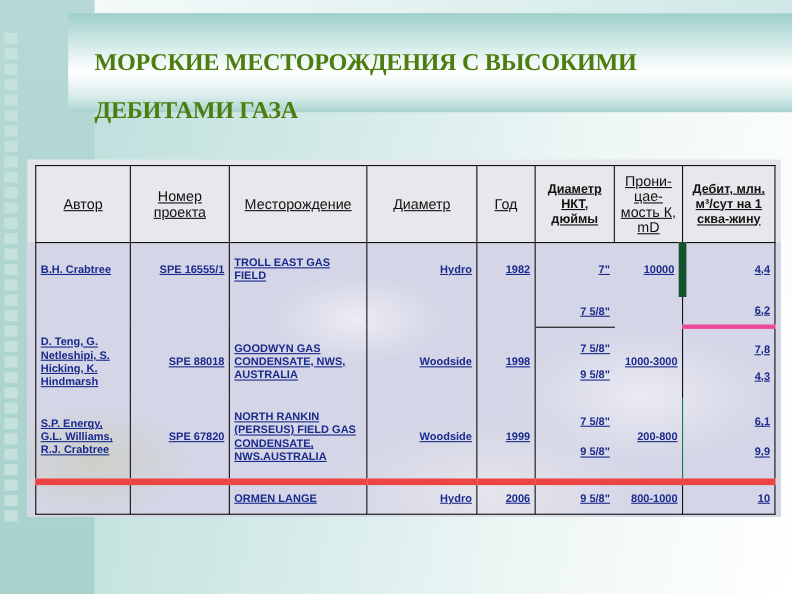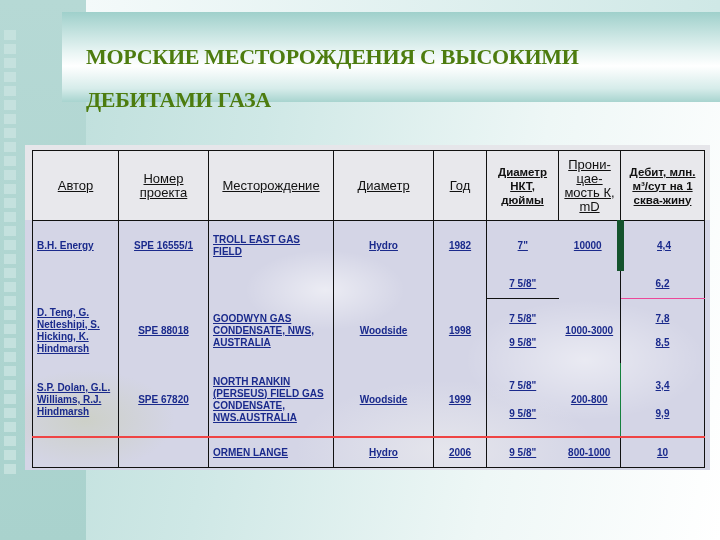--- a/index.html
+++ b/index.html
@@ -56,23 +56,23 @@
   table.data td, table.data th { vertical-align: middle; text-decoration: underline; }
   th {
     color: #111; font-weight: normal; font-size: 13px; line-height: 14px;
     background: rgba(232,232,236,0.9);
     border: 1px solid #111; padding: 2px;
     height: 70px;
   }
   th.b { font-weight: bold; font-size: 11.5px; }
   td { padding: 1px 4px; line-height: 12px; }
   .vl { border-left: 1px solid #111; border-right: 1px solid #111; }
-  .c { text-align: center; margin-top: 40px; }
+  .c { text-align: right; margin-top: 40px; }
   .l { text-align: left; }
-  .bt { border-top: 2px solid #ef4444; }
+  .bt { border-top: 6px solid #ef4444; }
   .bb { border-bottom: 1px solid #111; }
 </style>
 </head>
 <body>
 
 <div class="left-strip">
   <div class="squares">
     <span></span>
       <span></span>
       <span></span>
@@ -133,70 +133,70 @@
       <th>Диаметр</th>
       <th>Год</th>
       <th class="b">Диаметр НКТ, дюймы</th>
       <th>Прони-цае-мость К, mD</th>
       <th class="b">Дебит, млн. м³/сут на 1 сква-жину</th>
     </tr>
   </thead>
   <tbody>
 
     <tr style="height:40px">
-      <td class="vl l">B.H. Energy</td>
+      <td class="vl l">B.H. Crabtree</td>
       <td class="vl c">SPE 16555/1</td>
       <td class="vl l">TROLL EAST GAS FIELD</td>
       <td class="vl c">Hydro</td>
       <td class="vl c">1982</td>
       <td class="vl c" style="border-right:none">7"</td>
       <td class="c" style="border-right:7px solid #14532d">10000</td>
       <td class="vl c">4,4</td>
     </tr>
     <tr style="height:22px">
       <td class="vl"></td>
       <td class="vl"></td>
       <td class="vl"></td>
       <td class="vl"></td>
       <td class="vl"></td>
       <td class="vl c" style="border-right:none;border-bottom:1px solid #111">7 5/8"</td>
       <td style="border-right:1px solid #111"></td>
-      <td class="vl c" style="border-bottom:1px solid #ec4899">6,2</td>
+      <td class="vl c" style="border-bottom:4px solid #ec4899">6,2</td>
     </tr>
 
     <tr style="height:52px">
       <td class="vl l">D. Teng, G. Netleshipi, S. Hicking, K. Hindmarsh</td>
       <td class="vl c">SPE 88018</td>
       <td class="vl l">GOODWYN GAS CONDENSATE, NWS, AUSTRALIA</td>
       <td class="vl c">Woodside</td>
       <td class="vl c">1998</td>
       <td class="vl c" style="border-right:none;line-height:24px">
         <div>7 5/8"</div>
         <div>9 5/8"</div>
       </td>
       <td class="c" style="border-right:1px solid #111">1000-3000</td>
       <td class="vl c" style="line-height:24px">
         <div>7,8</div>
-        <div>8,5</div>
+        <div>4,3</div>
       </td>
     </tr>
 
     <tr style="height:58px">
-      <td class="vl l">S.P. Dolan, G.L. Williams, R.J. Hindmarsh</td>
+      <td class="vl l">S.P. Energy, G.L. Williams, R.J. Crabtree</td>
       <td class="vl c">SPE 67820</td>
       <td class="vl l">NORTH RANKIN (PERSEUS) FIELD GAS CONDENSATE, NWS.AUSTRALIA</td>
       <td class="vl c">Woodside</td>
       <td class="vl c">1999</td>
       <td class="vl c" style="border-right:none;line-height:28px">
         <div>7 5/8"</div>
         <div>9 5/8"</div>
       </td>
       <td class="c" style="border-right:1px solid #15803d">200-800</td>
       <td class="vl c" style="line-height:28px">
-        <div>3,4</div>
+        <div>6,1</div>
         <div>9,9</div>
       </td>
     </tr>
 
     <tr style="height:24px">
       <td class="vl bt bb"></td>
       <td class="vl bt bb"></td>
       <td class="vl bt bb l">ORMEN LANGE</td>
       <td class="vl bt bb c">Hydro</td>
       <td class="vl bt bb c">2006</td>

